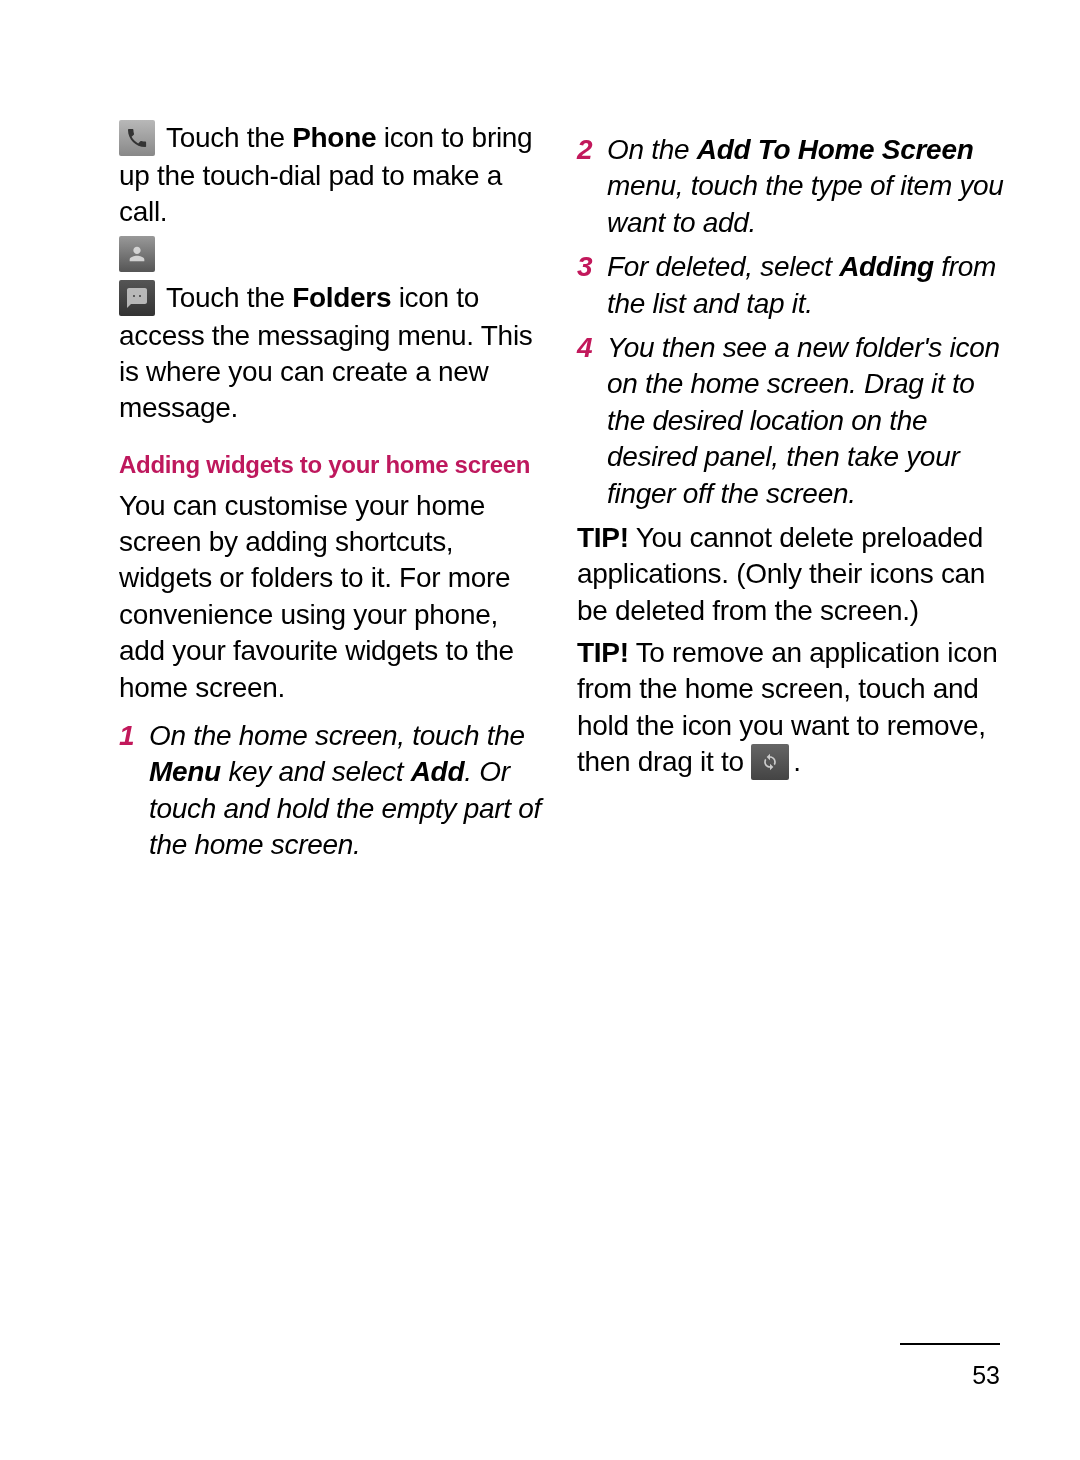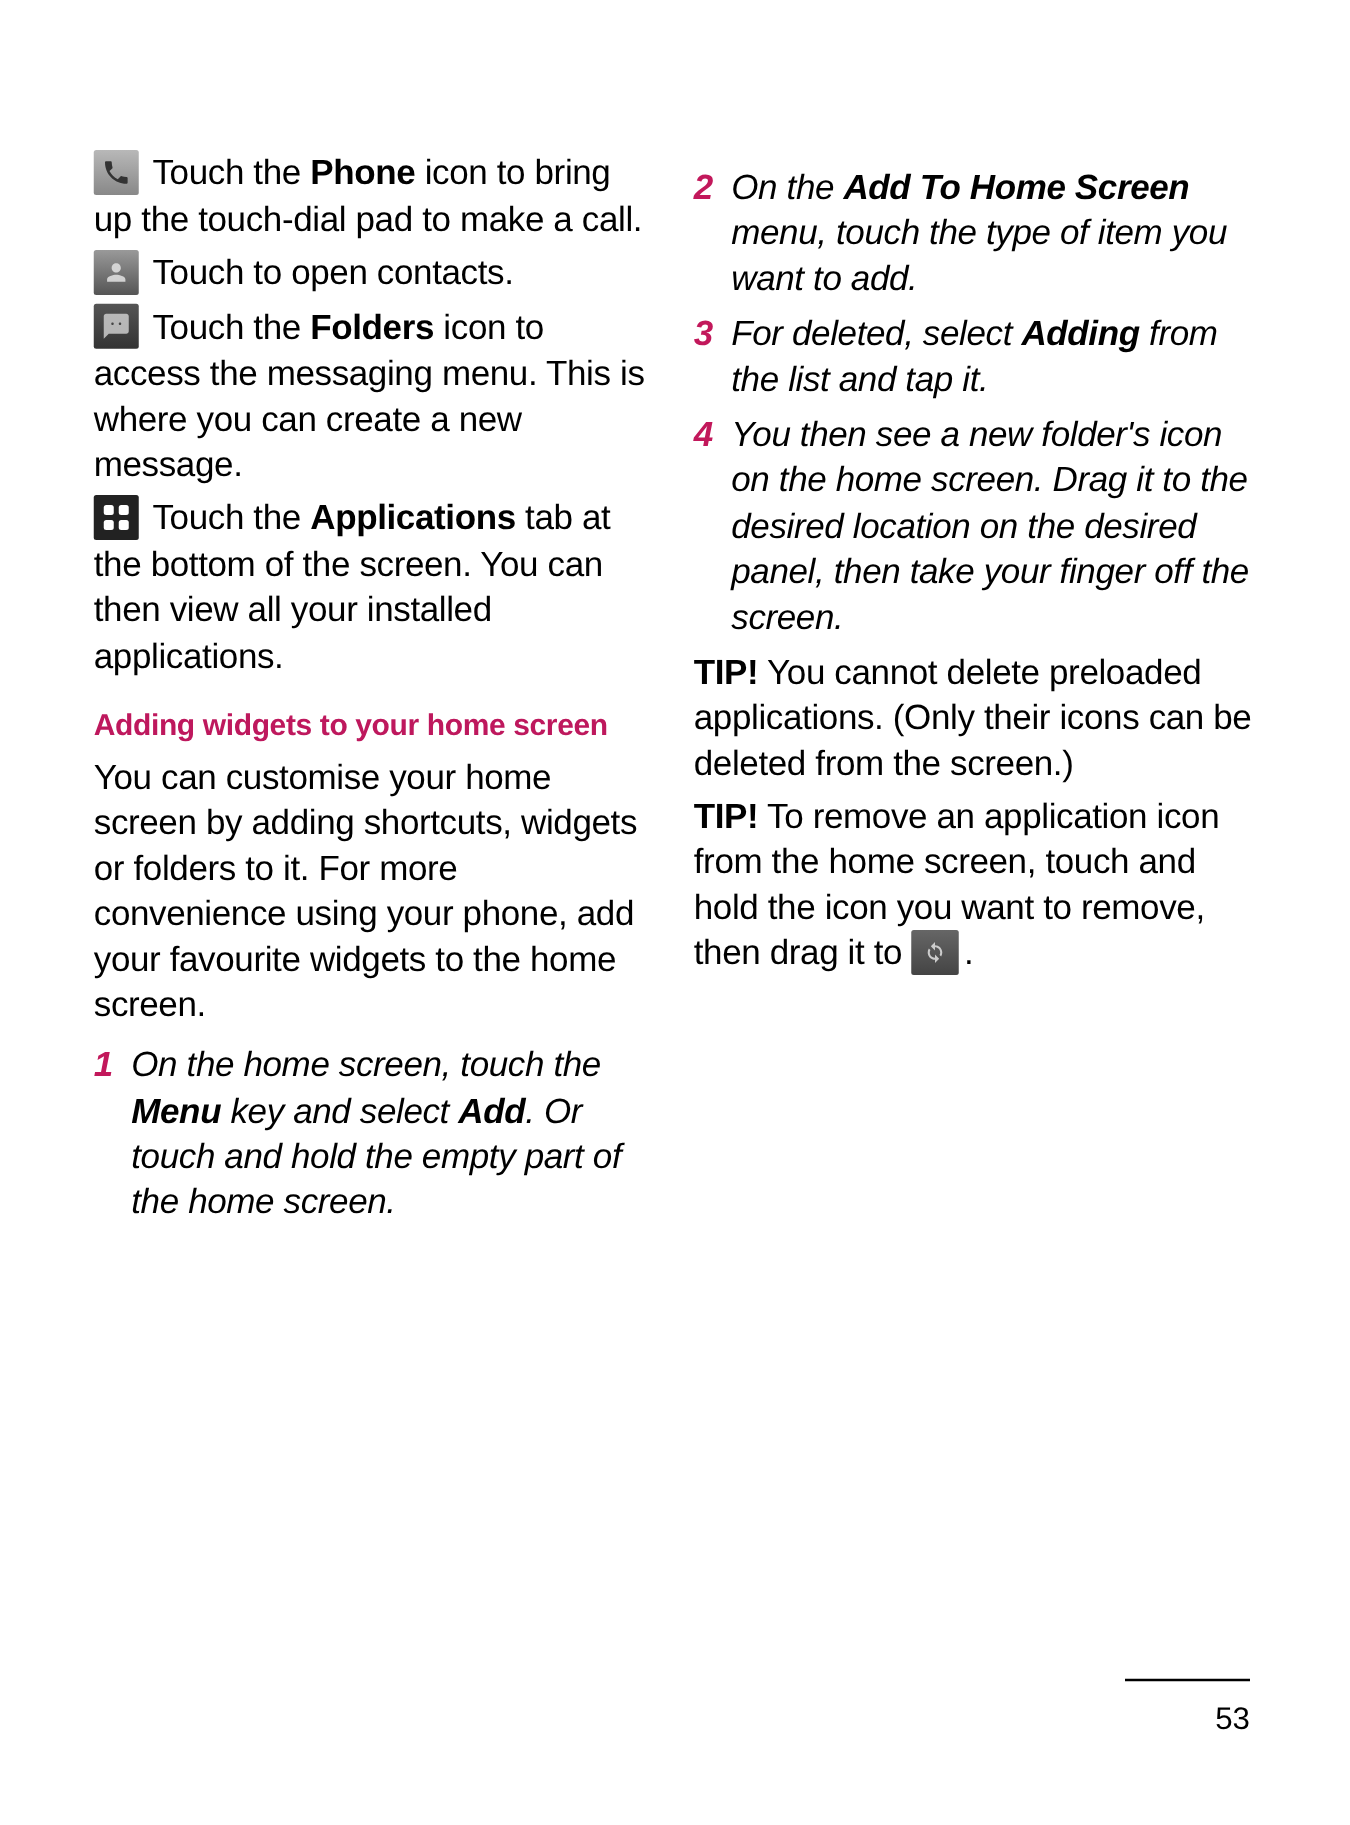--- a/index.html
+++ b/index.html
@@ -12,20 +12,21 @@
   .page {
     width: 1080px;
     height: 1460px;
     position: relative;
     box-sizing: border-box;
     padding: 120px 75px 60px 75px;
   }
   .cols {
     display: flex;
     gap: 30px;
+    margin-left: 44px;
   }
   .col {
     flex: 1;
     font-size: 28px;
     line-height: 1.3;
     letter-spacing: -0.3px;
   }
   p {
     margin: 0 0 6px 0;
   }
@@ -143,41 +144,31 @@
               <path d="M6.6 10.8c1.4 2.8 3.8 5.1 6.6 6.6l2.2-2.2c.3-.3.7-.4 1-.2 1.2.4 2.4.6 3.7.6.6 0 1 .4 1 1V20c0 .6-.4 1-1 1C10.6 21 3 13.4 3 4c0-.6.4-1 1-1h3.4c.6 0 1 .4 1 1 0 1.3.2 2.5.6 3.7.1.4 0 .8-.2 1L6.6 10.8z"></path>
             </svg>
         </span><span> Touch the </span><span class="b">Phone</span><span> icon to bring up the touch-dial pad to make a call.</span>
       </p>
 
       <p>
         <span class="inline-icon icon-contacts">
           <svg viewBox="0 0 24 24" fill="#ddd">
               <path d="M12 12c2.2 0 4-1.8 4-4s-1.8-4-4-4-4 1.8-4 4 1.8 4 4 4zm0 2c-2.7 0-8 1.3-8 4v2h16v-2c0-2.7-5.3-4-8-4z"></path>
             </svg>
-        </span><span> Touch to open contacts.</span>
+        </span>
       </p>
 
       <p>
         <span class="inline-icon icon-message">
           <svg viewBox="0 0 24 24" fill="#ccc">
               <path d="M20 2H4c-1.1 0-2 .9-2 2v18l4-4h14c1.1 0 2-.9 2-2V4c0-1.1-.9-2-2-2zM9 11c-.6 0-1-.4-1-1s.4-1 1-1 1 .4 1 1-.4 1-1 1zm6 0c-.6 0-1-.4-1-1s.4-1 1-1 1 .4 1 1-.4 1-1 1z"></path>
             </svg>
         </span><span> Touch the </span><span class="b">Folders</span><span> icon to access the messaging menu. This is where you can create a new message.</span>
       </p>
 
-      <p>
-        <span class="inline-icon icon-apps">
-          <span class="dots">
-              <span></span>
-              <span></span>
-              <span></span>
-              <span></span>
-            </span>
-        </span><span> Touch the </span><span class="b">Applications</span><span> tab at the bottom of the screen. You can then view all your installed applications.</span>
-      </p>
 
       <h2>Adding widgets to your home screen</h2>
 
       <p>You can customise your home screen by adding shortcuts, widgets or folders to it. For more convenience using your phone, add your favourite widgets to the home screen.</p>
 
       <ol>
         <li>
           <span>On the home screen, touch the </span><span class="b">Menu</span><span> key and select </span><span class="b">Add</span><span>. Or touch and hold the empty part of the home screen.</span>
         </li>
       </ol>

